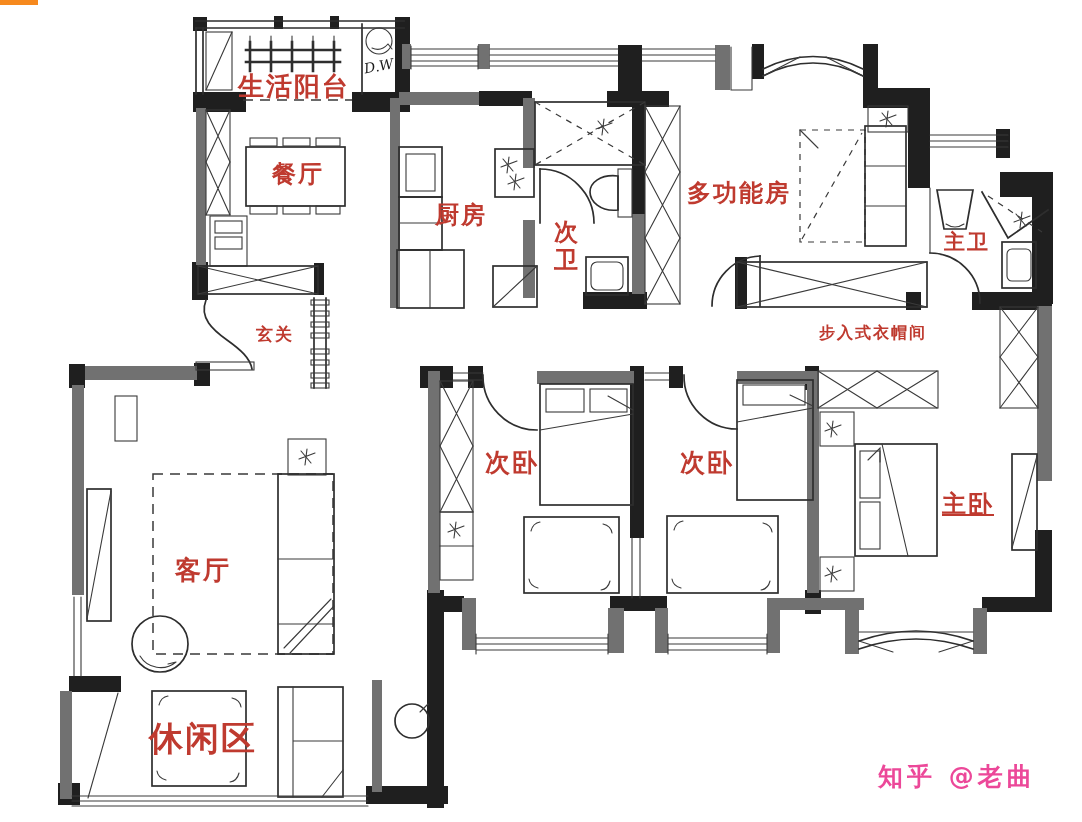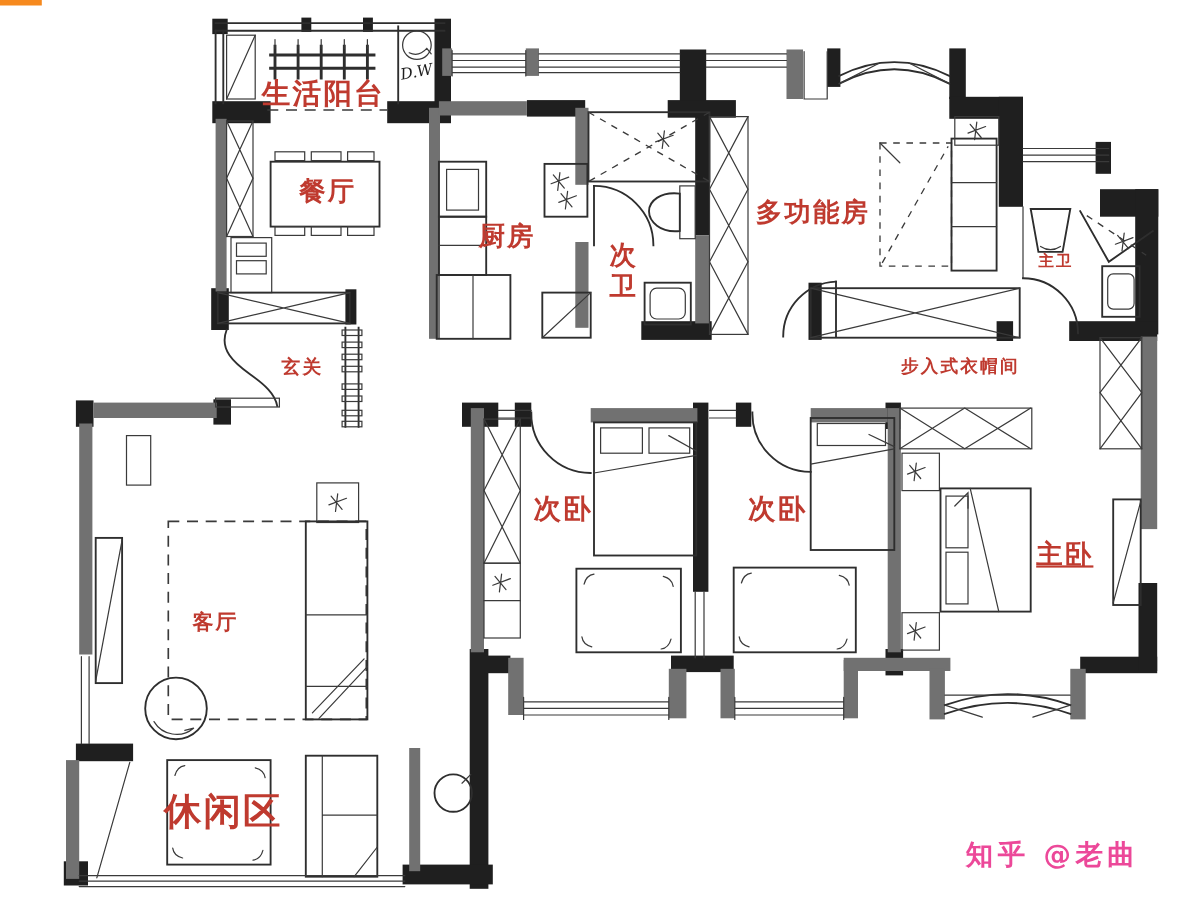--- a/index.html
+++ b/index.html
@@ -308,27 +308,27 @@
       <path class="tn" d="M88,798 L118,693"></path>
       <path class="tn" d="M72,796 H368 M72,801 H368 M72,806 H368"></path>
     </g>
   </svg>
 
   <div class="room-label" style="left:238px;top:72px;font-size:26px;">生活阳台</div>
   <div class="room-label" style="left:272px;top:161px;font-size:24px;">餐厅</div>
   <div class="room-label" style="left:435px;top:202px;font-size:24px;">厨房</div>
   <div class="room-label v-label" style="left:550px;top:219px;font-size:24px;">次卫</div>
   <div class="room-label" style="left:687px;top:180px;font-size:24px;">多功能房</div>
-  <div class="room-label" style="left:944px;top:231px;font-size:14px;text-align:center;">主卫</div>
+  <div class="room-label" style="left:944px;top:231px;font-size:21px;text-align:center;">主卫</div>
   <div class="room-label" style="left:256px;top:325px;font-size:17px;">玄关</div>
   <div class="room-label" style="left:819px;top:324px;font-size:16px;">步入式衣帽间</div>
   <div class="room-label" style="left:485px;top:449px;font-size:25px;">次卧</div>
   <div class="room-label" style="left:680px;top:449px;font-size:25px;">次卧</div>
   <div class="room-label" style="left:942px;top:491px;font-size:24px;text-decoration:underline;">主卧</div>
-  <div class="room-label" style="left:175px;top:556px;font-size:19px;">客厅</div>
+  <div class="room-label" style="left:175px;top:556px;font-size:26px;">客厅</div>
   <div class="room-label" style="left:149px;top:720px;font-size:34px;">休闲区</div>
 
   <div class="dw-note">D.W</div>
 
   <div class="orange-marker"></div>
 
   <div class="watermark">知乎 @老曲</div>
 </div>
 
 </body></html>

